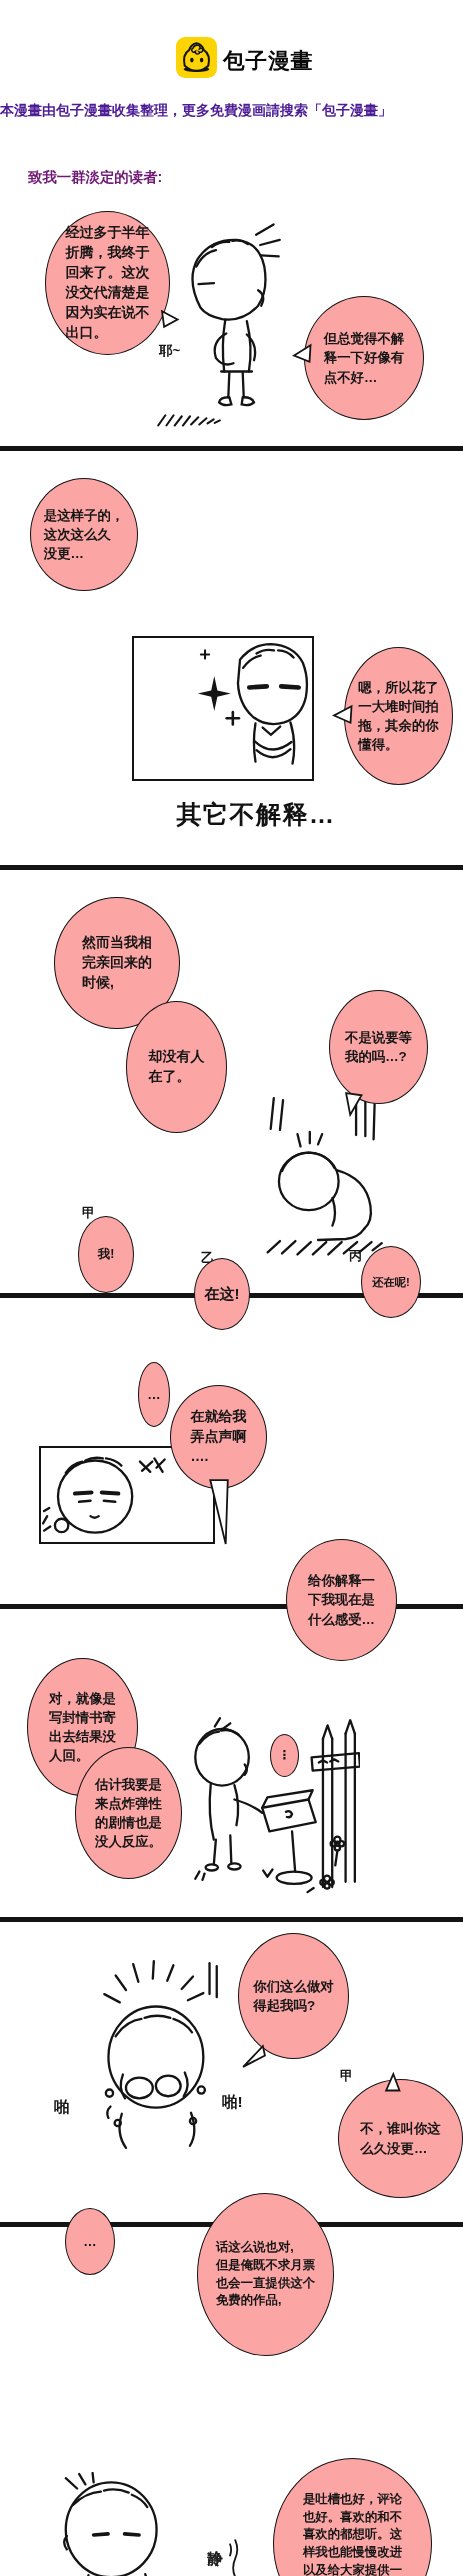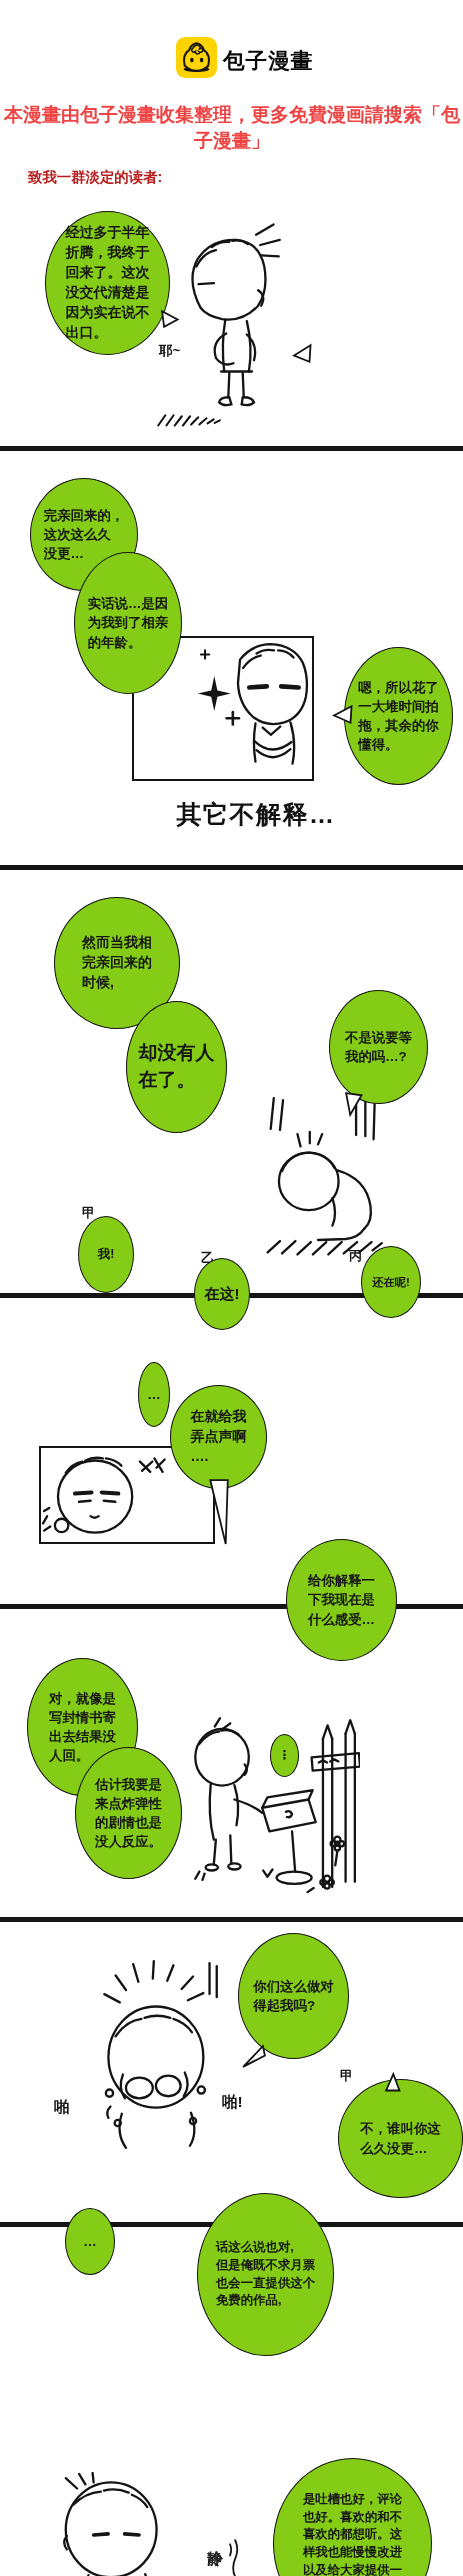--- a/index.html
+++ b/index.html
@@ -6,30 +6,30 @@
   #page{
     position:relative;width:464px;height:2990px;margin:0 auto;
     background:#ffffff;overflow:hidden;
     font-family:"Liberation Sans","DejaVu Sans",sans-serif;
     color:#161616;
   }
   .abs{position:absolute;}
   .divider{position:absolute;left:0;width:464px;height:4.6px;background:#141414;z-index:0;}
   .art{position:absolute;z-index:1;}
   .bubble{
-    position:absolute;z-index:2;background:#84cc16;border:1.8px solid #141414;border-radius:50%;
+    position:absolute;z-index:2;background:#fca5a5;border:1.8px solid #141414;border-radius:50%;
     display:flex;align-items:center;justify-content:center;
     white-space:pre-line;text-align:left;font-weight:600;line-height:1.42;color:#161616;
   }
   .tail{position:absolute;z-index:3;}
   .label{position:absolute;z-index:2;font-weight:700;font-size:13px;color:#161616;}
   .sfx{position:absolute;z-index:2;font-weight:700;color:#161616;}
   .header-title{position:absolute;font-weight:900;font-size:21.6px;letter-spacing:1px;color:#0a0a0a;}
-  .tagline{position:absolute;left:0;width:464px;text-align:center;font-weight:700;font-size:19px;color:#ef4444;}
-  .dedication{position:absolute;font-weight:700;font-size:14.4px;color:#b91c1c;}
+  .tagline{position:absolute;left:0;width:464px;text-align:left;font-weight:700;font-size:14px;color:#4c1d95;}
+  .dedication{position:absolute;font-weight:700;font-size:14.4px;color:#701a75;}
   .statement{position:absolute;left:0;width:464px;text-align:center;font-weight:800;font-size:25px;letter-spacing:1.5px;color:#121212;padding-left:24px;}
   .frame{position:absolute;border:2.6px solid #141414;background:transparent;z-index:0;}
   .vertical-note{position:absolute;z-index:2;writing-mode:vertical-rl;font-weight:700;font-size:15.5px;color:#222;}
   svg{display:block;}
 </style>
 </head>
 <body>
 
 <div id="page">
 
@@ -87,34 +87,34 @@
       <path d="M8,36 L22,16"></path>
         <path d="M24,36 L38,16"></path>
         <path d="M40,36 L54,18"></path>
         <path d="M56,36 L70,18"></path>
       <path d="M72,34 L86,20"></path>
         <path d="M88,34 L102,22"></path>
         <path d="M104,32 L116,24"></path>
         <path d="M118,31 L128,26"></path>
     </svg>
   </div>
+  <div class="bubble" style="left:304px;top:296px;width:118px;height:122px;font-size:13.4px;">但总觉得不解
+释一下好像有
+点不好…</div>
   <div class="tail" style="left:292px;top:342px;">
     <svg width="20.6" height="23" viewBox="0 0 40 44">
         <path d="M36,6 L4,26 L34,38 Z" fill="#fff" stroke="#141414" stroke-width="3.5"></path>
       </svg>
   </div>
 
   <div class="divider" style="top:446px;"></div>
 
-  <div class="bubble" style="left:30px;top:478px;width:106px;height:111px;font-size:13.4px;">完亲回来的，
+  <div class="bubble" style="left:30px;top:478px;width:106px;height:111px;font-size:13.4px;">是这样子的，
 这次这么久
 没更…</div>
-  <div class="bubble" style="left:74px;top:552px;width:106px;height:140px;font-size:13.4px;">实话说…是因
-为我到了相亲
-的年龄。</div>
   <div class="frame" style="left:132px;top:636px;width:178px;height:141px;"></div>
   <div class="art" style="left:134px;top:639px;">
     <svg width="175" height="136" viewBox="0 0 340 264" fill="none" stroke="#141414" stroke-width="4.5" stroke-linecap="round">
       <path d="M206,40 Q230,10 266,10 Q310,12 328,46 Q340,76 334,112 Q326,150 292,162 Q256,172 230,150 Q204,126 202,86 Z"></path>
       <path d="M212,56 Q226,36 246,32"></path>
         <path d="M238,28 Q254,18 272,22"></path>
         <path d="M280,22 Q298,22 310,36"></path>
       <path d="M224,94 L258,92" stroke-width="9"></path>
         <path d="M286,92 L320,94" stroke-width="9"></path>
       <path d="M236,164 Q230,200 236,238"></path>
@@ -138,21 +138,21 @@
         <path d="M38,6 L4,24 L36,38 Z" fill="#fff" stroke="#141414" stroke-width="3.5"></path>
       </svg>
   </div>
   <div class="statement" style="top:798px;">其它不解释…</div>
 
   <div class="divider" style="top:865px;"></div>
 
   <div class="bubble" style="left:54px;top:897px;width:124px;height:130px;font-size:14px;">然而当我相
 完亲回来的
 时候,</div>
-  <div class="bubble" style="left:126px;top:1001px;width:99px;height:130px;font-size:19px;">却没有人
+  <div class="bubble" style="left:126px;top:1001px;width:99px;height:130px;font-size:14px;">却没有人
 在了。</div>
   <div class="bubble" style="left:329px;top:990px;width:97px;height:112px;font-size:13.4px;">不是说要等
 我的吗…?</div>
   <div class="tail" style="left:342px;top:1091px;">
     <svg width="21.6" height="26" viewBox="0 0 42 50">
         <path d="M8,4 L38,8 L16,46 Z" fill="#fff" stroke="#141414" stroke-width="3.5"></path>
       </svg>
   </div>
   <div class="art" style="left:255px;top:1095px;">
     <svg width="142" height="180" viewBox="0 0 275 350" fill="none" stroke="#141414" stroke-width="4.5" stroke-linecap="round">

